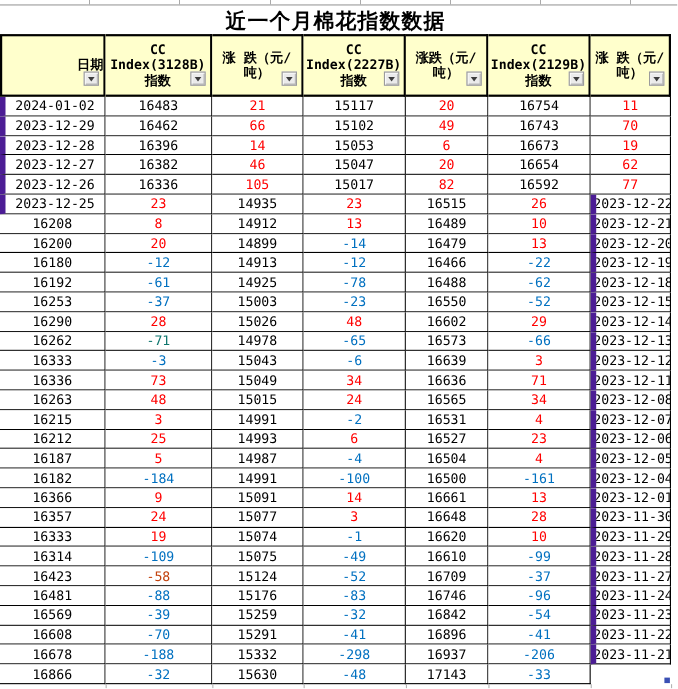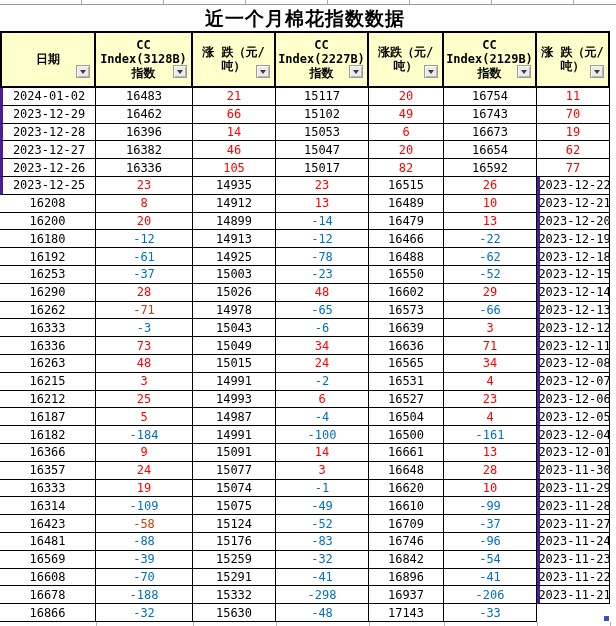--- a/index.html
+++ b/index.html
@@ -68,21 +68,21 @@
   }
   .cell {
     border-right: 1px solid #000;
     border-bottom: 1px solid #000;
     background: #fff;
     display: flex; align-items: center; justify-content: center;
     font-family: "DejaVu Sans Mono", "DejaVu Sans", monospace;
     font-size: 12px; color: #000;
     white-space: nowrap; overflow: hidden;
   }
-  .cell.first { border-left: 3px solid #4c1d95; }
+  .cell.first { border-left: 5px solid #4c1d95; }
   .corner-handle {
     position: absolute; right: 1px; bottom: 1px;
     width: 5px; height: 5px;
   }
   .stub {
     position: absolute; top: 622px;
     width: 1px; height: 4px; background: #b4b4b4;
   }
 </style>
 </head>
@@ -90,21 +90,21 @@
 
 <div class="screen">
   <div class="top-sliver"></div>
 
   <div class="title-band">
     <div class="title">近一个月棉花指数数据</div>
   </div>
 
   <div class="tbl">
     <div class="hdr" id="hdr">
-        <div class="hcell" style="background: rgb(255, 255, 204);">
+        <div class="hcell" style="background: rgb(255, 255, 204); align-items: flex-end;">
           <div class="htext">
             <div>日期</div>
           </div>
           <div class="filter-btn">
             <div class="tri"></div>
           </div>
         </div>
         <div class="hcell" style="background: rgb(255, 255, 204);">
           <div class="htext">
             <div>CC</div>
@@ -242,21 +242,21 @@
         <div class="cell" style="color: rgb(0, 112, 192);">-52</div>
         <div class="cell first">2023-12-15</div>
         <div class="cell">16290</div>
         <div class="cell" style="color: rgb(255, 0, 0);">28</div>
         <div class="cell">15026</div>
         <div class="cell" style="color: rgb(255, 0, 0);">48</div>
         <div class="cell">16602</div>
         <div class="cell" style="color: rgb(255, 0, 0);">29</div>
         <div class="cell first">2023-12-14</div>
         <div class="cell">16262</div>
-        <div class="cell" style="color: #c2410c;">-71</div>
+        <div class="cell" style="color: #0f766e;">-71</div>
         <div class="cell">14978</div>
         <div class="cell" style="color: rgb(0, 112, 192);">-65</div>
         <div class="cell">16573</div>
         <div class="cell" style="color: rgb(0, 112, 192);">-66</div>
         <div class="cell first">2023-12-13</div>
         <div class="cell">16333</div>
         <div class="cell" style="color: rgb(0, 112, 192);">-3</div>
         <div class="cell">15043</div>
         <div class="cell" style="color: rgb(0, 112, 192);">-6</div>
         <div class="cell">16639</div>

